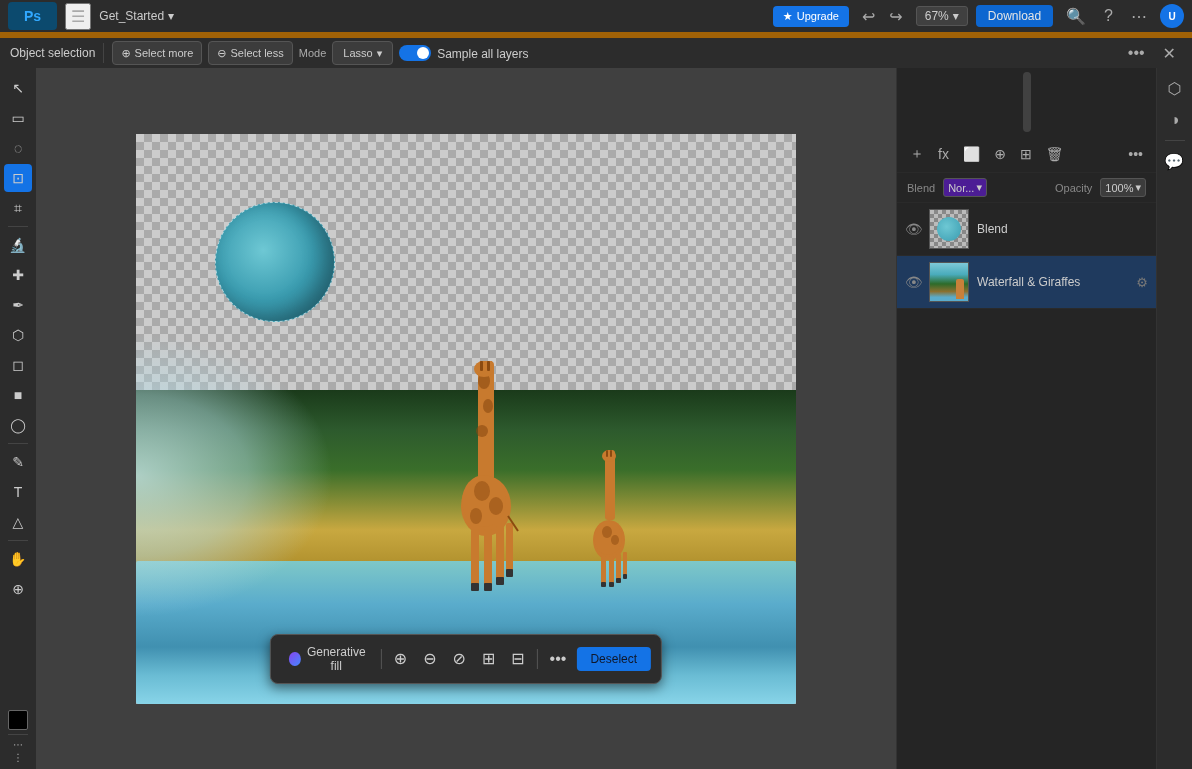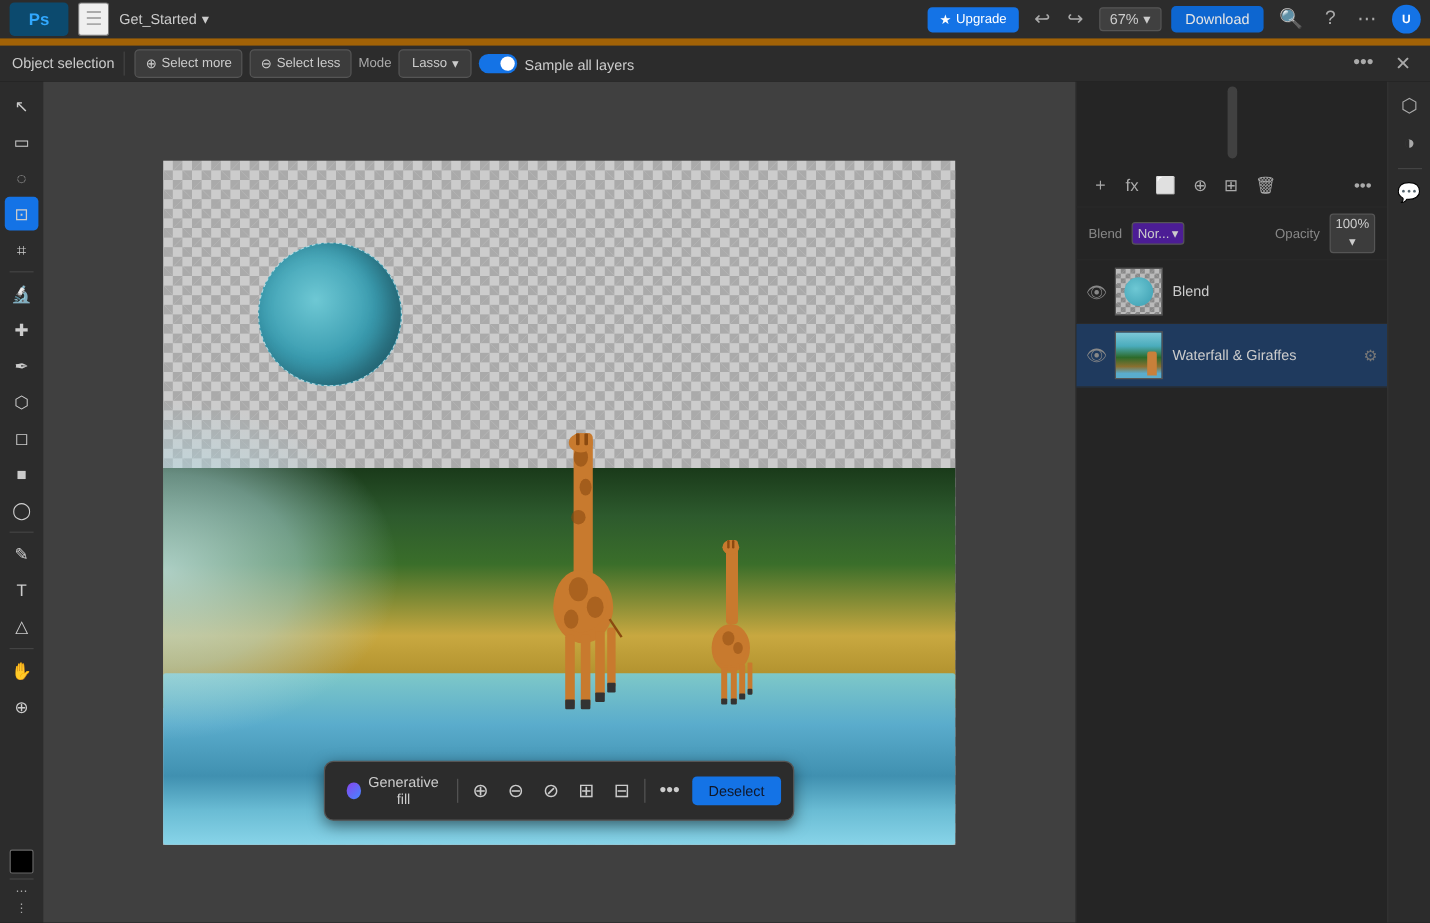--- a/index.html
+++ b/index.html
@@ -318,21 +318,21 @@
     .blend-label { color: #888; font-size: 11px; }
     .blend-select {
       background: #4c1d95; border: 1px solid #555; border-radius: 3px;
       color: #ccc; font-size: 11px; padding: 2px 4px; cursor: pointer;
       display: flex; align-items: center; gap: 2px;
     }
     .opacity-label { color: #888; font-size: 11px; margin-left: auto; }
     .opacity-select {
       background: #3c3c3c; border: 1px solid #555; border-radius: 3px;
       color: #ccc; font-size: 11px; padding: 2px 4px; cursor: pointer;
-      display: flex; align-items: center; gap: 2px; flex-direction: column;
+      display: flex; align-items: center; gap: 2px;
     }
 
     
     .layer-item {
       display: flex;
       align-items: center;
       padding: 6px 8px;
       gap: 8px;
       cursor: pointer;
       border-bottom: 1px solid #2a2a2a;

